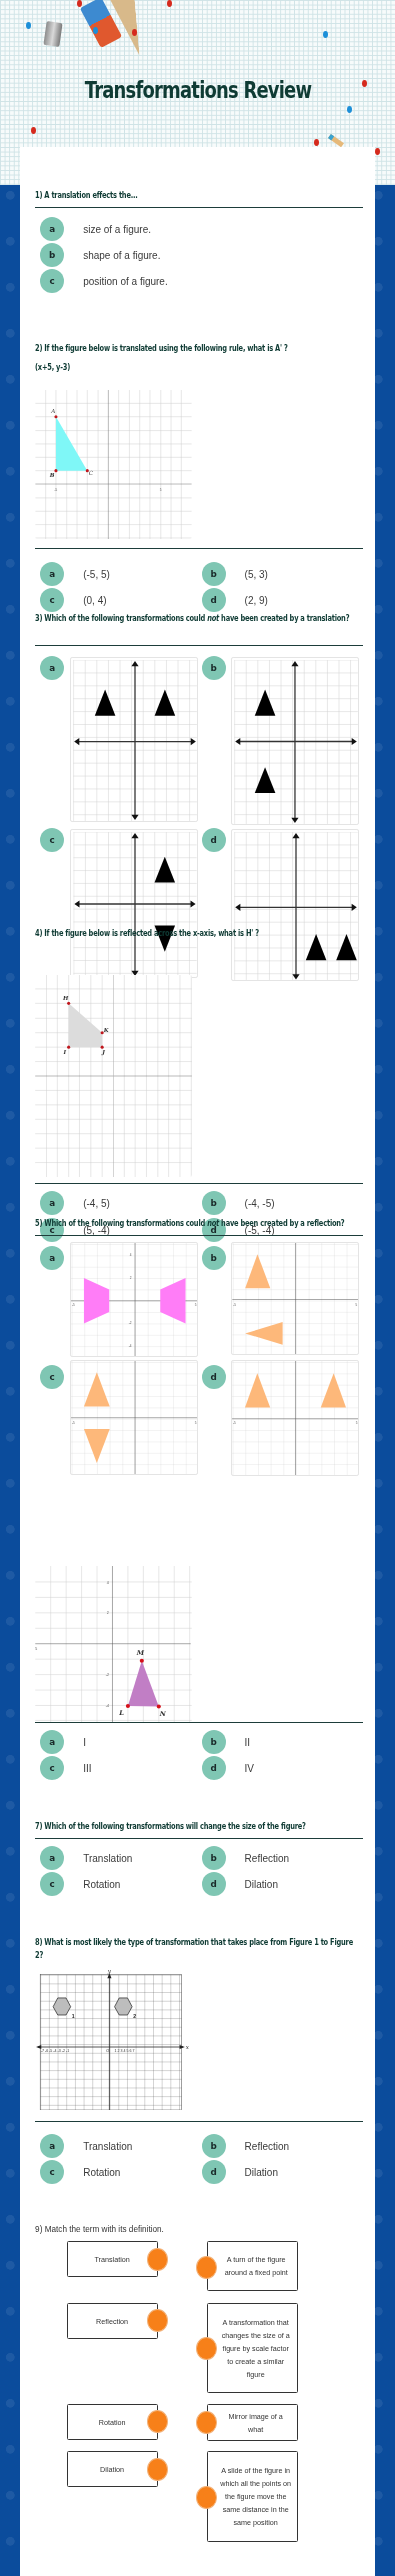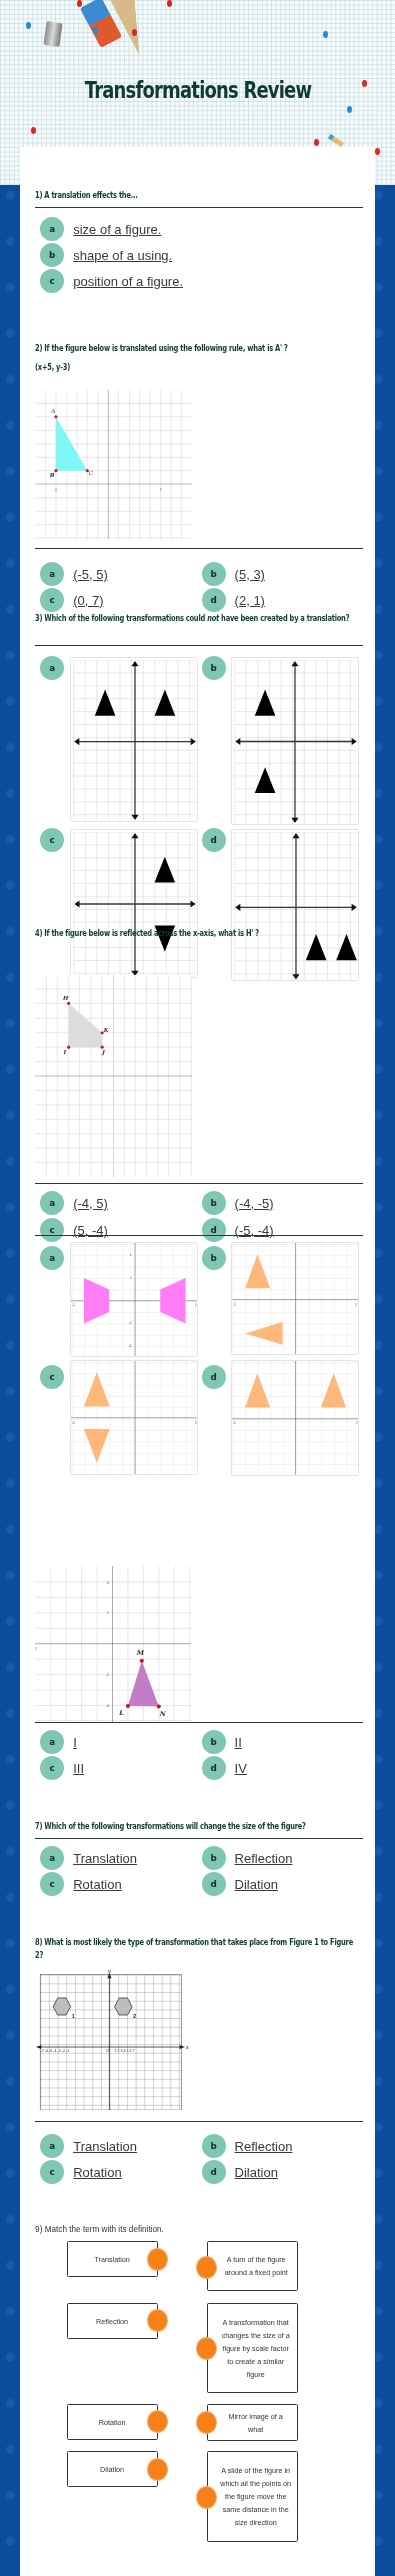--- a/index.html
+++ b/index.html
@@ -60,21 +60,21 @@
   }
   .rule { position: absolute; left: 15.5px; width: 328px; height: 1px; background: #1d3d3a; }
 
   .opt { position: absolute; height: 24px; display: flex; align-items: center; }
   .opt-badge {
     width: 24px; height: 24px; border-radius: 50%; background: #7fc6b3;
     display: flex; align-items: center; justify-content: center;
     font-family: "DejaVu Sans", sans-serif; font-size: 8.8px; font-weight: bold; color: #1a2a2a;
     flex: none;
   }
-  .opt-label { margin-left: 9px; font-family: "Liberation Sans", sans-serif; font-size: 13px; color: #3a3a3a; text-decoration: underline; }
+  .opt-label { margin-left: 19px; font-family: "Liberation Sans", sans-serif; font-size: 10px; color: #3a3a3a; }
 
   .imgbox { position: absolute; border: 0.5px solid #e4e4e4; border-radius: 2.1px; background: #fff; overflow: hidden; }
   svg { display: block; }
 
   .match-box {
     position: absolute; border: 0.5px solid #333; border-radius: 1.5px; background: #fff;
     display: flex; align-items: center; justify-content: center; text-align: center;
     font-family: "Liberation Sans", sans-serif; font-size: 7.2px; color: #333; line-height: 13px;
     padding: 0 5.2px;
   }
@@ -112,21 +112,21 @@
   <div class="q" style="top:42px">
     <div class="q-title">1) A translation effects the...</div>
   </div>
   <div class="rule" style="top:60px"></div>
   <div class="opt" style="left:20.6px;top:70px">
     <div class="opt-badge">a</div>
     <div class="opt-label">size of a figure.</div>
   </div>
   <div class="opt" style="left:20.6px;top:96px">
     <div class="opt-badge">b</div>
-    <div class="opt-label">shape of a using.</div>
+    <div class="opt-label">shape of a figure.</div>
   </div>
   <div class="opt" style="left:20.6px;top:122px">
     <div class="opt-badge">c</div>
     <div class="opt-label">position of a figure.</div>
   </div>
 
   <div class="q" style="top:195px">
     <div class="q-title">2) If the figure below is translated using the following rule, what is A' ?</div>
     <div class="q-title" style="margin-top:6.2px">(x+5, y-3)</div>
   </div>
@@ -174,25 +174,25 @@
   <div class="opt" style="left:20.6px;top:415px">
     <div class="opt-badge">a</div>
     <div class="opt-label">(-5, 5)</div>
   </div>
   <div class="opt" style="left:182px;top:415px">
     <div class="opt-badge">b</div>
     <div class="opt-label">(5, 3)</div>
   </div>
   <div class="opt" style="left:20.6px;top:441px">
     <div class="opt-badge">c</div>
-    <div class="opt-label">(0, 7)</div>
+    <div class="opt-label">(0, 4)</div>
   </div>
   <div class="opt" style="left:182px;top:441px">
     <div class="opt-badge">d</div>
-    <div class="opt-label">(2, 1)</div>
+    <div class="opt-label">(2, 9)</div>
   </div>
 
   <div class="q" style="top:465px">
     <div class="q-title"><span>3) Which of the following transformations could </span><em>not</em><span> have been created by a translation?</span></div>
   </div>
   <div class="rule" style="top:498px"></div>
 
   <div class="opt" style="left:20.6px;top:509px">
     <div class="opt-badge">a</div>
   </div>
@@ -321,20 +321,23 @@
   <div class="opt" style="left:20.6px;top:1071px">
     <div class="opt-badge">c</div>
     <div class="opt-label">(5, -4)</div>
   </div>
   <div class="opt" style="left:182px;top:1071px">
     <div class="opt-badge">d</div>
     <div class="opt-label">(-5, -4)</div>
   </div>
 
   <div class="q" style="top:1071px;top:1070px;top:1071px;top:1070px;top:1070px;top:1070px;top:1070px;top:1070px;top:1069px;top:1070px;top:1070px;top:1071px;top:1070px;top:1070px;top:1070px;top:1070px;top:1070px;top:1070px;top:1070px;top:1070px;top:1070px;top:1070px;top:1070px;top:1070px;top:1070px;top:1071px;top:1070px;top:1070px;top:1070px;top:1070px;top:1070px;top:1070px;top:1070px;top:1070px;top:1070px;top:1070px;top:1070px;top:1070px;top:1070px;top:1070px;top:1070px;top:1070px;top:1070px;top:1070px;top:1070px;top:1070px;top:1070px;top:1070px;top:1070px;top:1070px;top:1071px"></div>
+  <div class="q" style="top:1070px">
+    <div class="q-title"><span>5) Which of the following transformations could </span><em>not</em><span> have been created by a reflection?</span></div>
+  </div>
   <div class="rule" style="top:1088px"></div>
 
   <div class="opt" style="left:20.6px;top:1099px">
     <div class="opt-badge">a</div>
   </div>
   <div class="imgbox" style="left:50px;top:1095px;width:128px;height:115px">
     <svg width="128" height="115" viewBox="0 0 248 223">
       <defs>
           <pattern id="g2" width="24.6" height="22" patternUnits="userSpaceOnUse" x="1" y="2">
             <path d="M24.6 0 L0 0 0 22" fill="none" stroke="#cfcfcf" stroke-width="1"></path>
@@ -547,18 +550,18 @@
   <div class="match-box" style="left:187px;top:2257px;width:91px;height:37px;padding-left:12.4px">
     <span>Mirror image of a what</span>
   </div>
   <div class="match-dot" style="left:176px;top:2264px"></div>
 
   <div class="match-box" style="left:47px;top:2304px;width:91px;height:36px">
     <span>Dilation</span>
   </div>
   <div class="match-dot" style="left:127px;top:2311px"></div>
   <div class="match-box" style="left:187px;top:2304px;width:91px;height:91px;padding-left:12.4px">
-    <span>A slide of the figure in which all the points on the figure move the same distance in the size direction</span>
+    <span>A slide of the figure in which all the points on the figure move the same distance in the same position</span>
   </div>
   <div class="match-dot" style="left:176px;top:2339px"></div>
 
 </div>
 
 
 </body></html>

